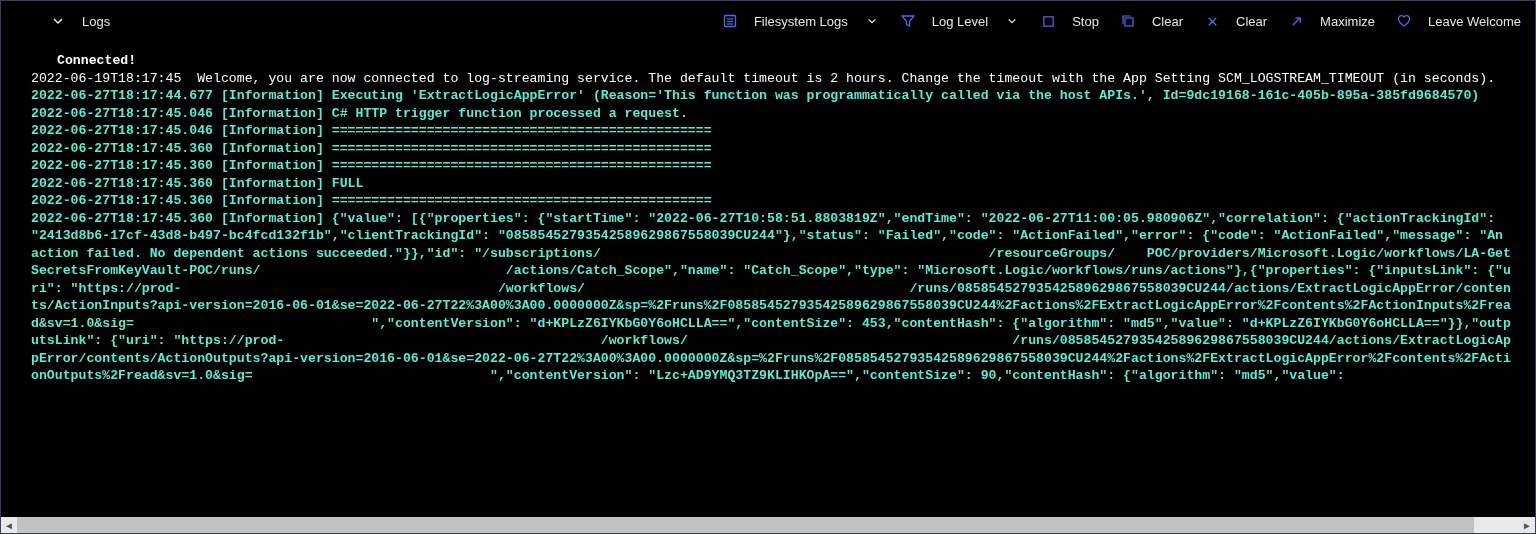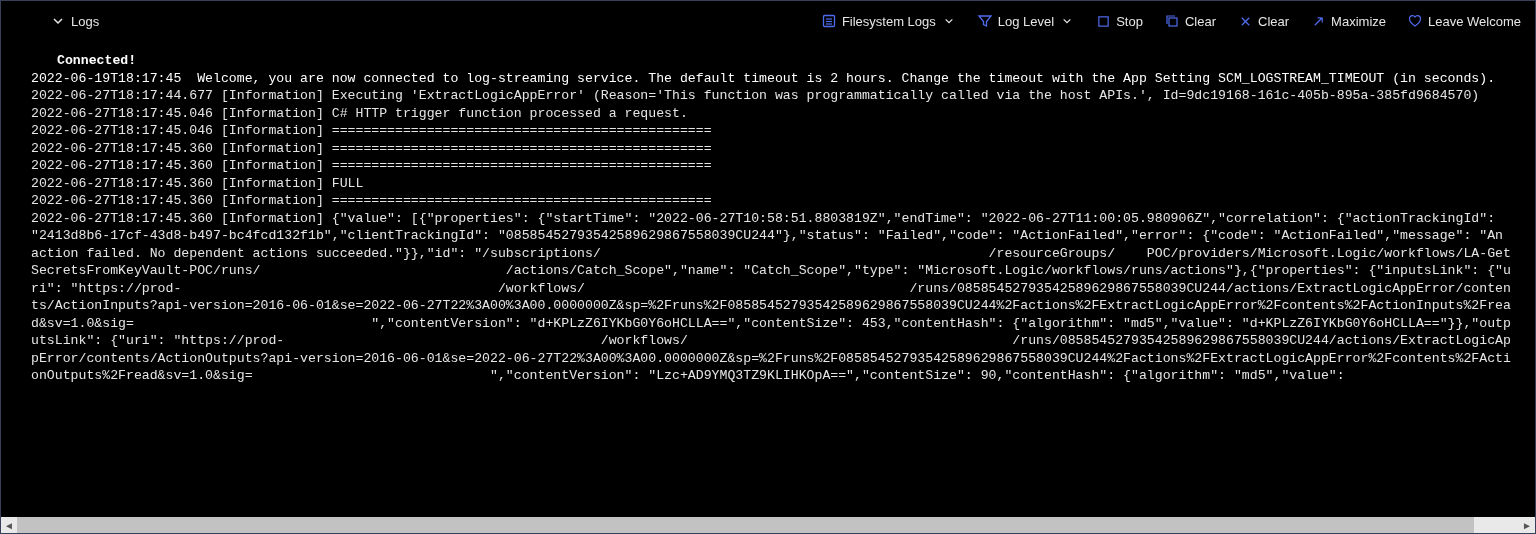--- a/index.html
+++ b/index.html
@@ -38,21 +38,21 @@
   }
   .toolbar-right {
     margin-left: auto;
     display: flex;
     align-items: center;
     gap: 18px;
   }
   .tb-item {
     display: inline-flex;
     align-items: center;
-    gap: 6px;
+    gap: 17px;
     color: #e6e6e6;
     cursor: pointer;
     padding: 4px 2px;
     white-space: nowrap;
   }
   .icon {
     display: inline-flex;
     width: 14px;
     height: 14px;
     align-items: center;
@@ -78,21 +78,21 @@
   pre.log {
     margin: 0;
     font-family: "Consolas", "Menlo", "Courier New", monospace;
     font-size: 13.2px;
     line-height: 17.5px;
     white-space: pre-wrap;
     word-break: break-all;
   }
   .l-white { color: #ffffff; font-weight: 600; margin-left: 26px; }
   .l-plain { color: #ffffff; }
-  .l-info  { color: #e5e5e5; }
+  .l-info  { color: #5eead4; font-weight: bold; }
   
   .hscroll {
     position: absolute;
     left: 0; right: 0; bottom: 0;
     height: 16px;
     background: #e9e9e9;
     display: flex;
     align-items: center;
   }
   .hscroll .arrow {

